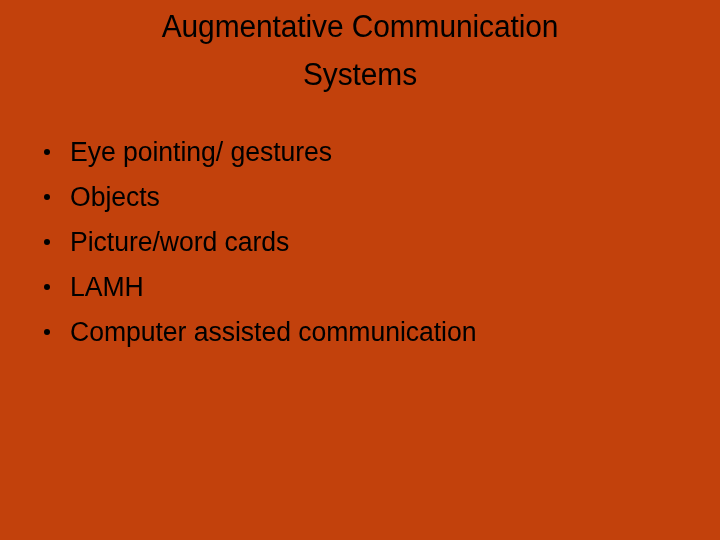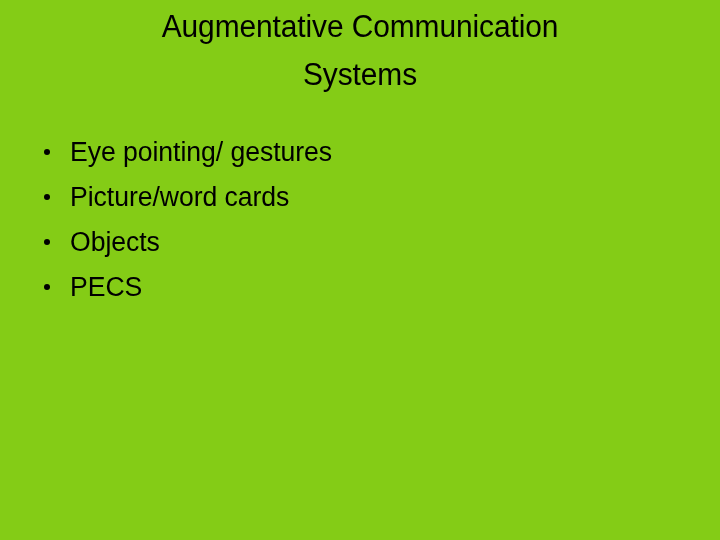--- a/index.html
+++ b/index.html
@@ -13,21 +13,21 @@
     height: 540px;
     overflow: hidden;
     font-family: "Liberation Sans", "DejaVu Sans", sans-serif;
     color: #000000;
     -webkit-font-smoothing: antialiased;
   }
   .slide {
     position: relative;
     width: 720px;
     height: 540px;
-    background: #84cc16;
+    background: #c2410c;
     box-sizing: border-box;
   }
 
   
   .slide-title {
     position: absolute;
     left: 0;
     top: 0;
     width: 720px;
     text-align: center;
@@ -100,31 +100,35 @@
 
   <ul class="bullet-list">
 
     <li class="bullet-item">
       <span class="bullet-marker"></span>
       <span class="bullet-text">Eye pointing/ gestures</span>
     </li>
 
     <li class="bullet-item">
       <span class="bullet-marker"></span>
+      <span class="bullet-text">Objects</span>
+    </li>
+
+    <li class="bullet-item">
+      <span class="bullet-marker"></span>
       <span class="bullet-text">Picture/word cards</span>
     </li>
 
     <li class="bullet-item">
       <span class="bullet-marker"></span>
-      <span class="bullet-text">Objects</span>
+      <span class="bullet-text">LAMH</span>
     </li>
+
 
     <li class="bullet-item">
       <span class="bullet-marker"></span>
-      <span class="bullet-text">PECS</span>
+      <span class="bullet-text">Computer assisted communication</span>
     </li>
-
-
 
 
   </ul>
 
 </div>
 
 </body></html>

